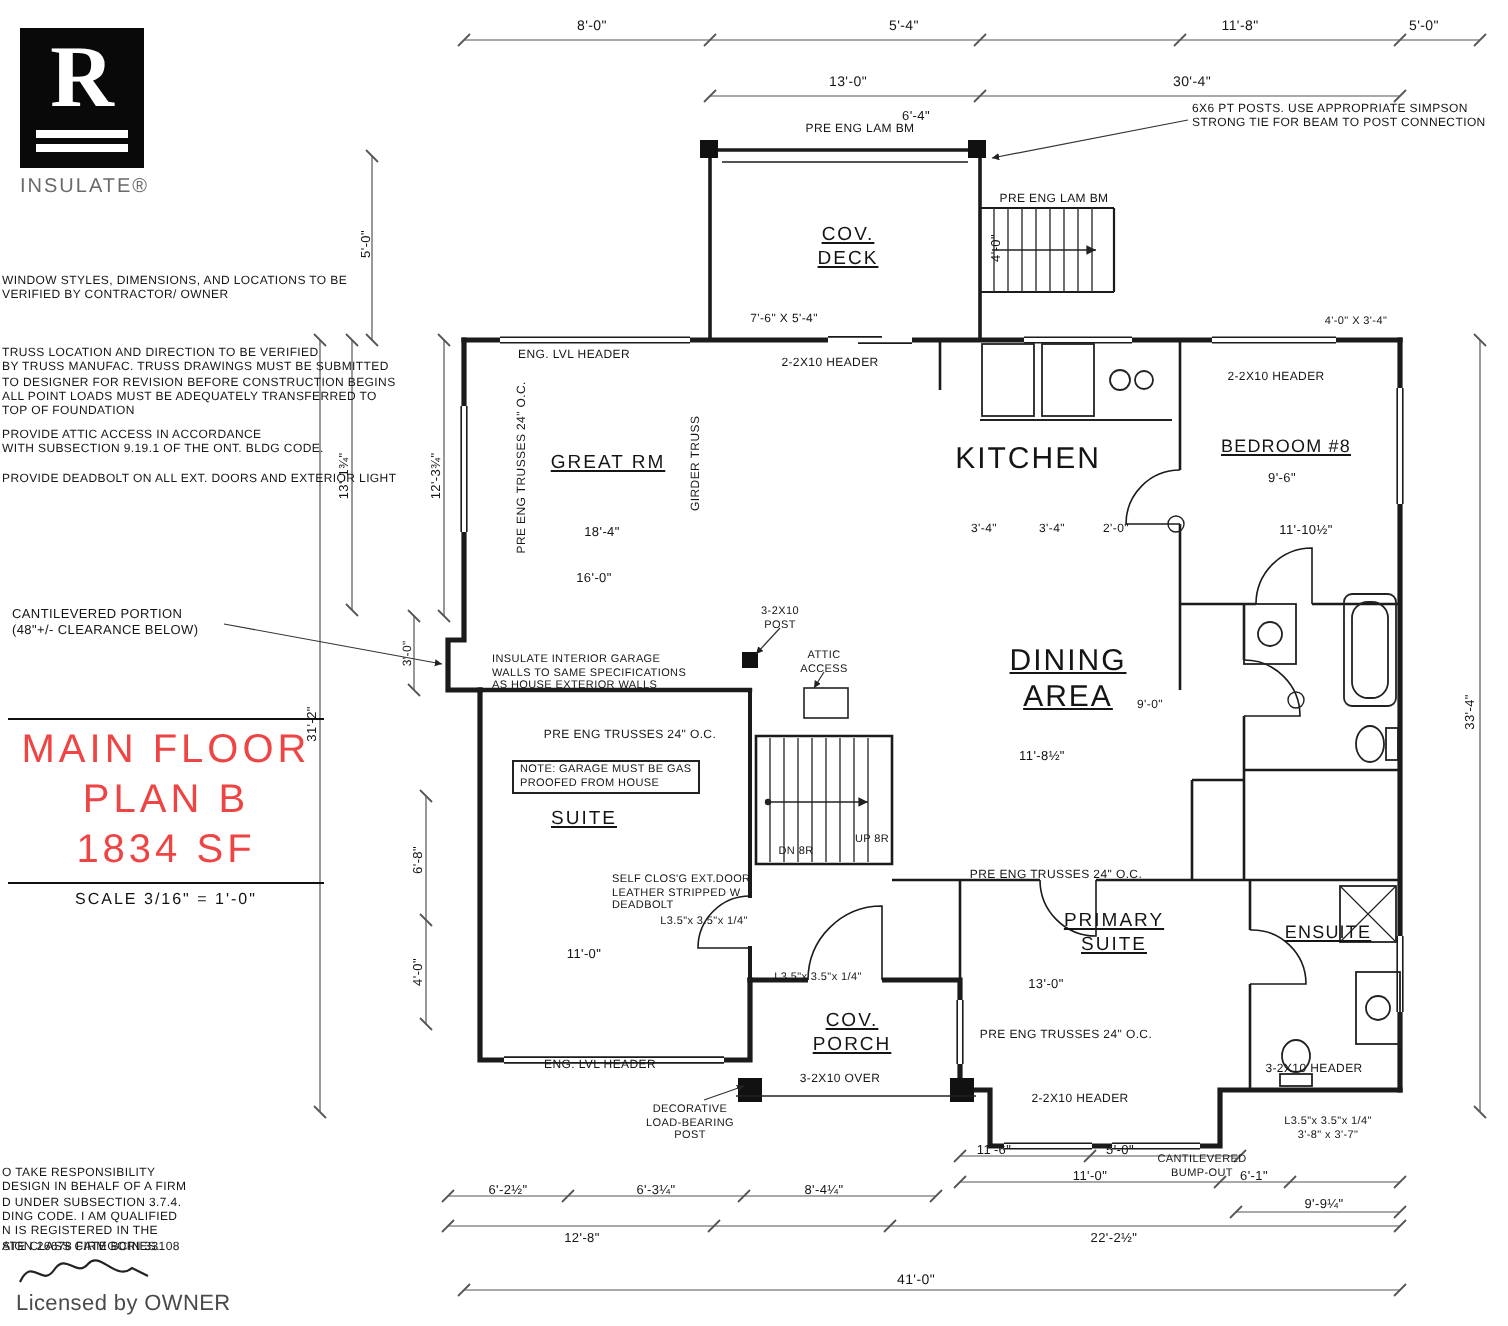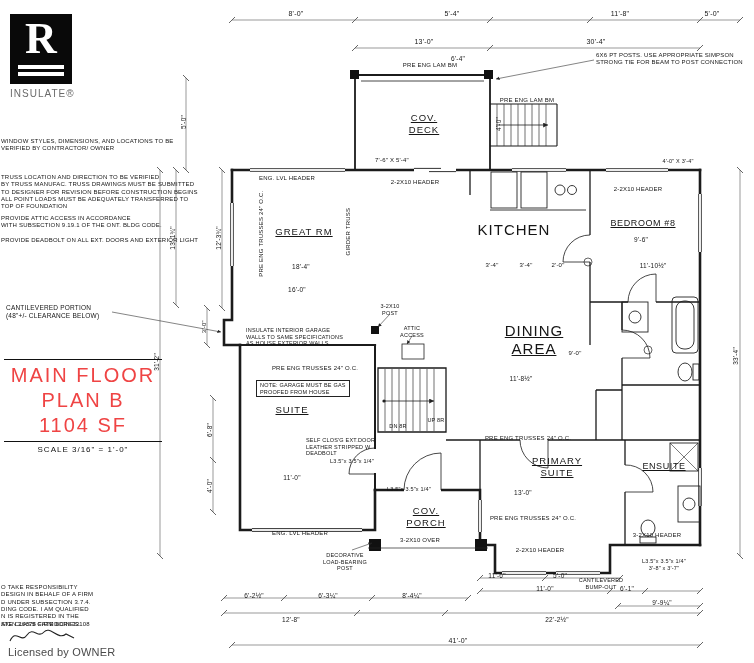--- a/index.html
+++ b/index.html
@@ -356,21 +356,21 @@
     <div class="logo-bar"></div>
     <div class="logo-bar"></div>
   </div>
   <div class="logo-text">INSULATE®</div>
 </div>
 
 <div id="title-block">
   <div class="tb-line"></div>
   <div class="tb-main">MAIN FLOOR</div>
   <div class="tb-main">PLAN B</div>
-  <div class="tb-main">1104 SF</div>
+  <div class="tb-main">1834 SF</div>
   <div class="tb-line"></div>
   <div class="tb-scale">SCALE   3/16" = 1'-0"</div>
 </div>
 
 <svg id="signature" width="70" height="20" viewBox="0 0 70 20">
   <path d="M2,15 C8,2 13,18 19,9 S30,13 36,6 S50,15 58,8 L66,12" stroke="#222" stroke-width="1.1" fill="none"></path>
 </svg>
 <div id="license">Licensed by OWNER</div>
 
 </body></html>

